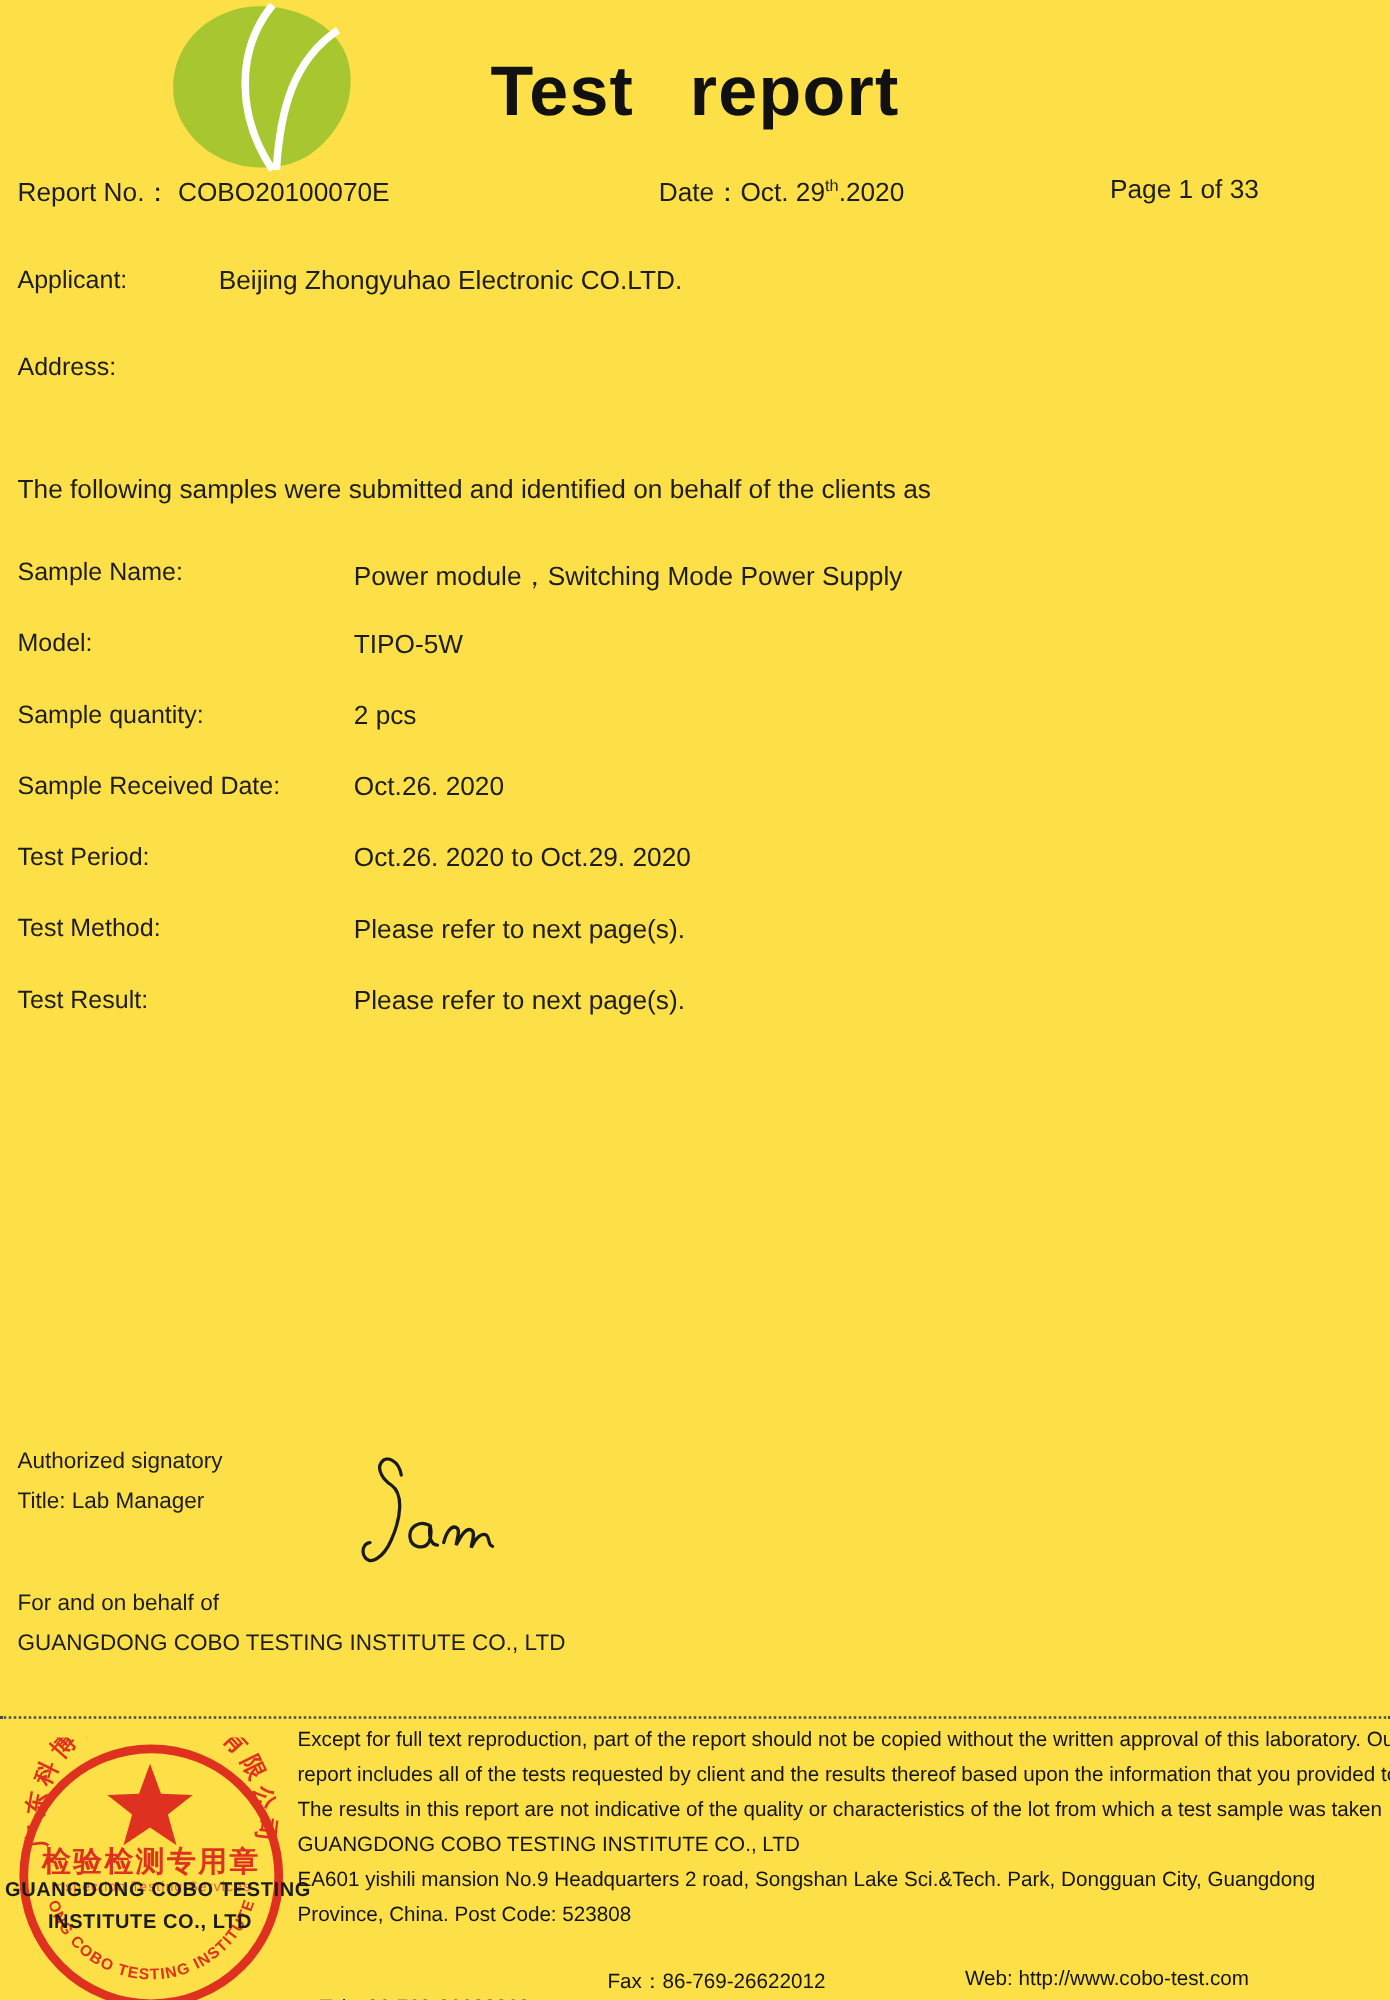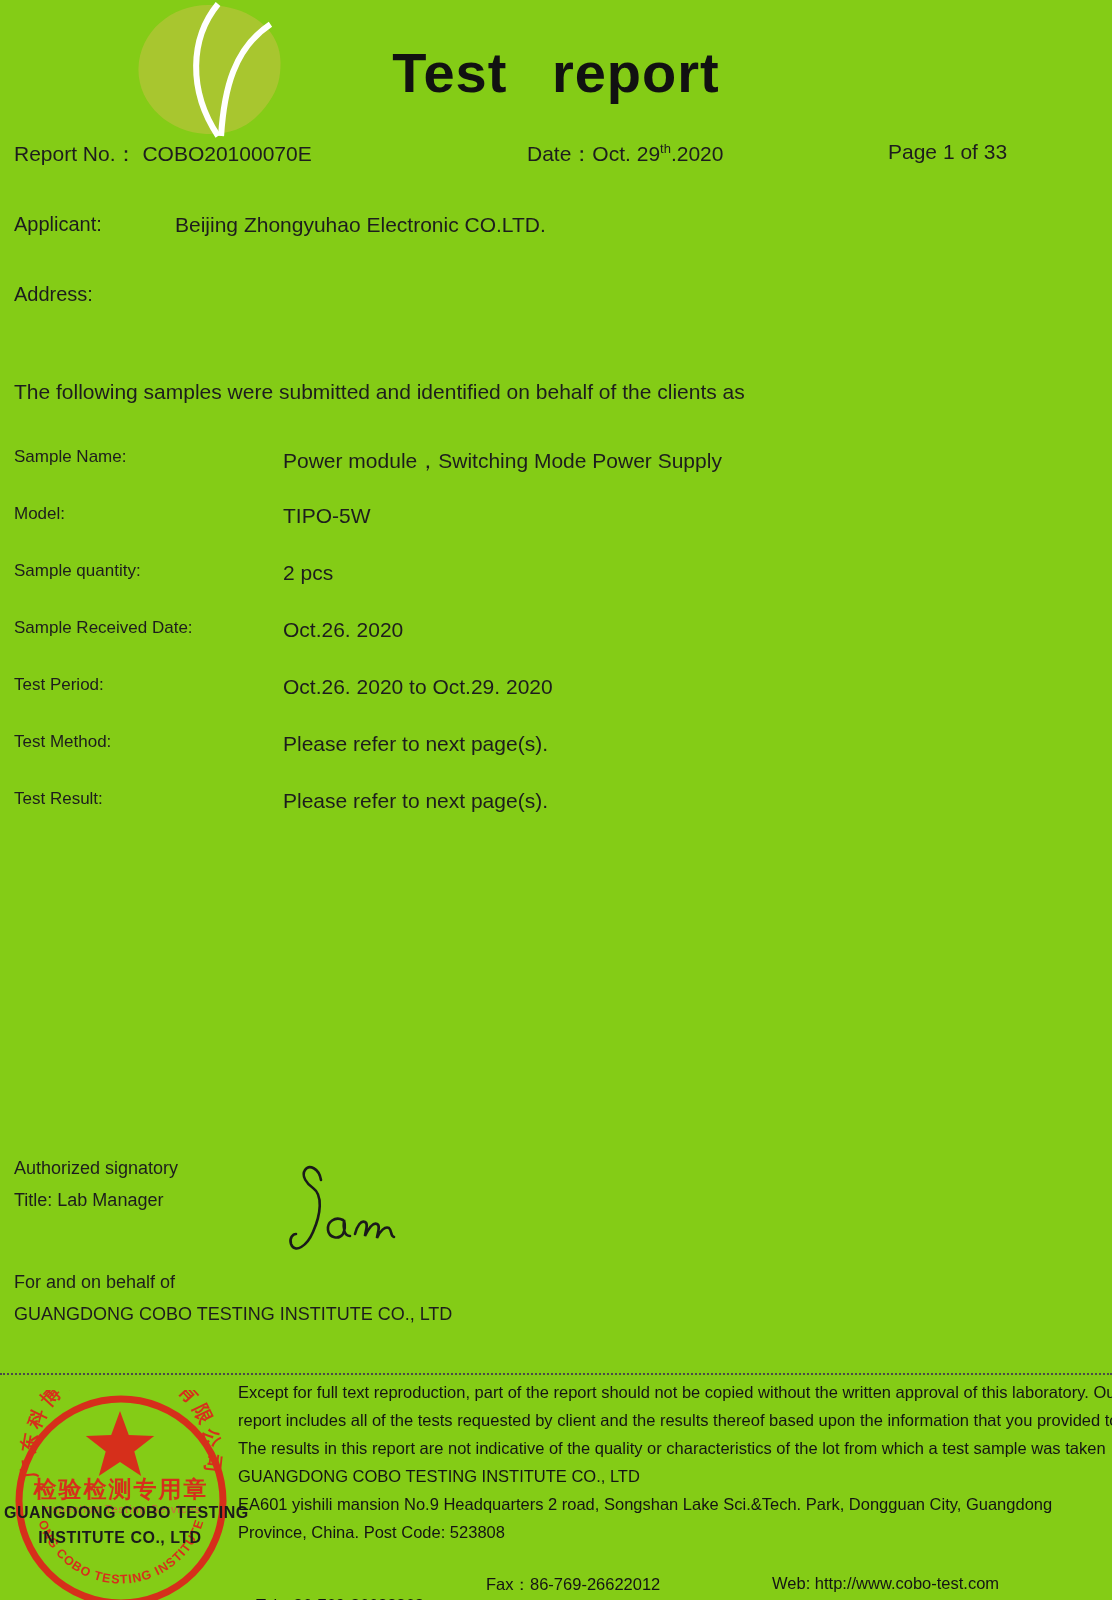--- a/index.html
+++ b/index.html
@@ -1,20 +1,20 @@
 <!DOCTYPE html>
 <html><head>
 <meta charset="utf-8">
 <style>
   html,body{margin:0;padding:0;background:#888;}
   .page{
     position:relative;
     width:1112px;height:1600px;
     margin:0 auto;
-    background:#84cc16;
+    background:#fde047;
     overflow:hidden;
     font-family:"Liberation Sans","DejaVu Sans",sans-serif;
     color:#1d1d1d;
   }
   .abs{position:absolute;white-space:nowrap;}
 
   
   .logo{left:124px;top:2px;width:172px;height:136px;}
   .doc-title{
     left:0;top:40px;width:1112px;
@@ -28,21 +28,21 @@
   .hdr-date{left:527px;}
   .hdr-page{left:888px;}
   sup{font-size:13px;}
 
   
   .party-label{left:14px;font-size:20px;}
   .party-value{left:175px;font-size:21px;}
 
   .intro{left:14px;top:380px;font-size:21px;}
 
-  .field-label{left:14px;font-size:17px;}
+  .field-label{left:14px;font-size:20px;}
   .field-value{left:283px;font-size:21px;}
 
   
   .sig-text{left:14px;font-size:18px;}
   .sig-svg{left:283px;top:1158px;width:125px;height:112px;}
 
   
   .dotted-rule{
     left:0;top:1373px;width:1112px;height:0;
     border-top:2px dotted #4a4a4a;

